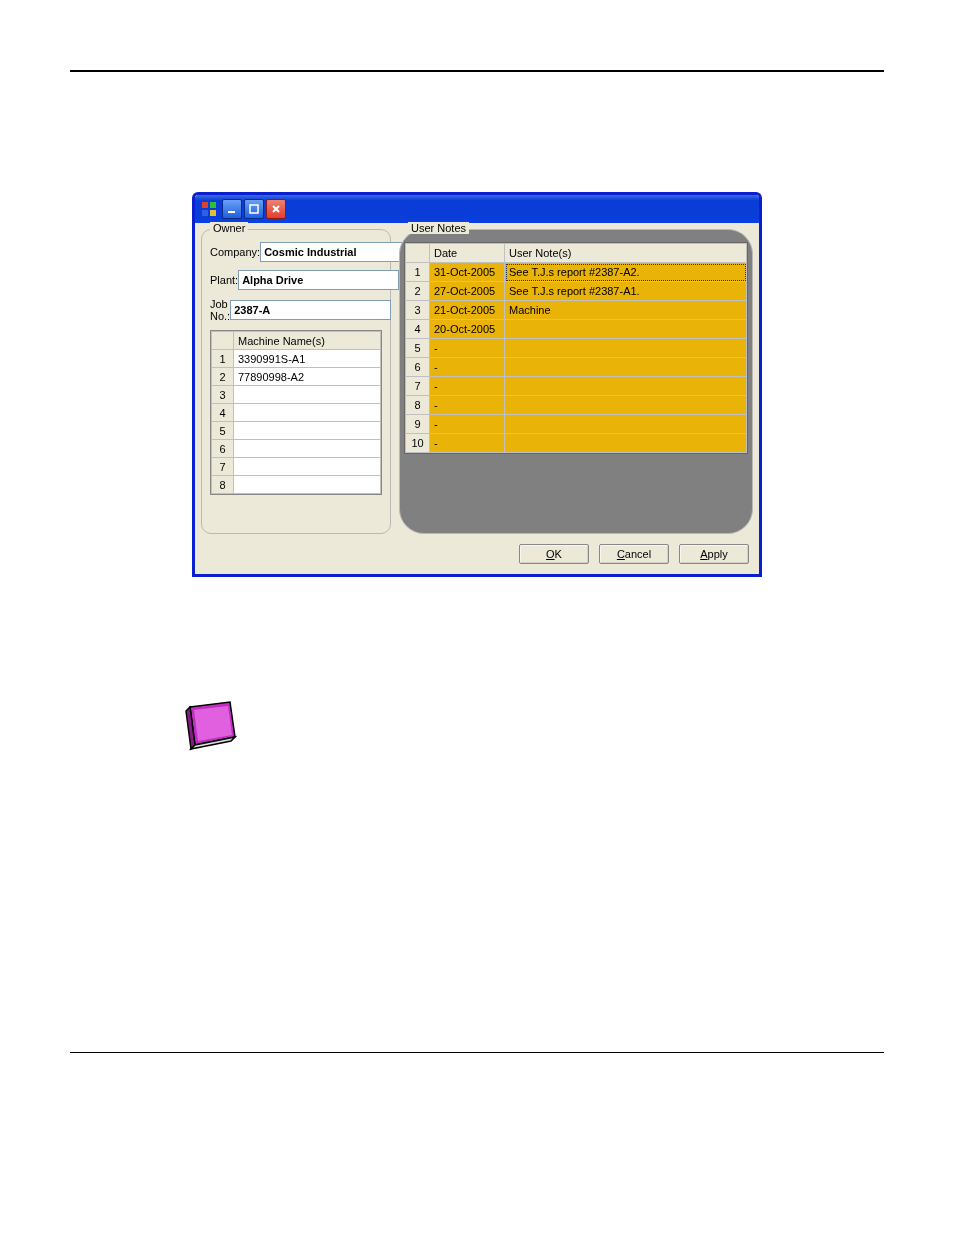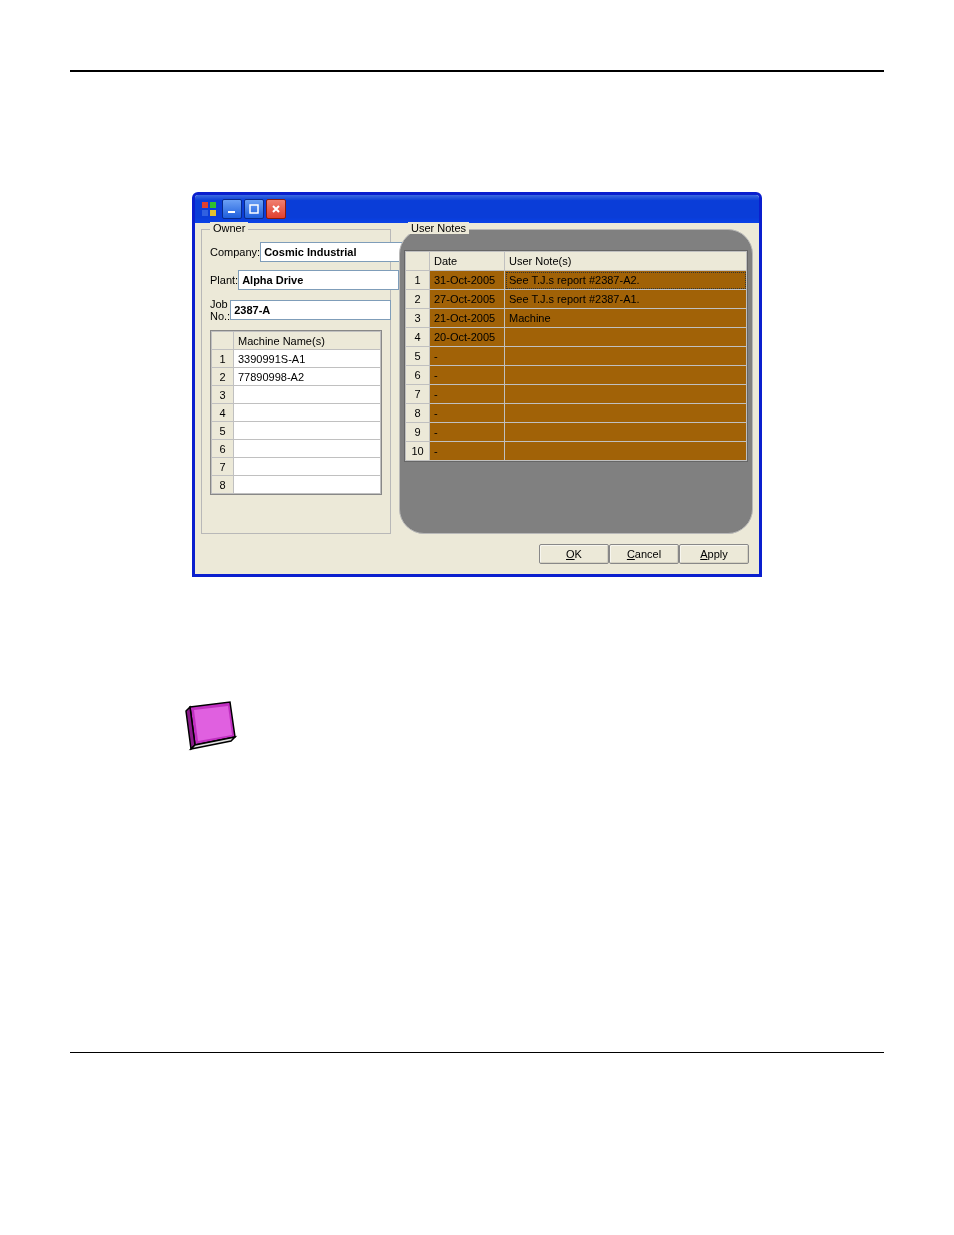--- a/index.html
+++ b/index.html
@@ -13,38 +13,38 @@
     .titlebar-icon { width: 16px; height: 16px; margin-right: 5px; display: inline-flex; align-items: center; justify-content: center; }
     .titlebar-text { flex: 1; font-weight: bold; font-size: 12px; }
     .winbtn-group { display: flex; gap: 2px; }
     .winbtn { width: 20px; height: 20px; display: flex; align-items: center; justify-content: center; border-radius: 2px; font-size: 10px; font-weight: bold; cursor: pointer; }
     .winbtn.min, .winbtn.max { background: linear-gradient(to bottom, #6ba0f5, #1f5fdc); color: white; border: 1px solid #0a2a8a; }
     .winbtn.close { background: linear-gradient(to bottom, #f08070, #e04030); color: white; border: 1px solid #8a1a0a; }
     .body-area { padding: 6px; display: flex; flex-direction: column; }
     .panels { display: flex; gap: 8px; }
     .groupbox { border: 1px solid #b8b8b8; position: relative; padding: 12px 8px 8px 8px; }
     .groupbox-label { position: absolute; top: -8px; left: 8px; background: #ece9d8; padding: 0 3px; font-size: 11px; }
-    .owner-box { width: 190px; height: 305px; }
+    .owner-box { width: 190px; height: 305px; border-radius: 10px; }
     .notes-box { flex: 1; height: 305px; background: #808080; padding: 12px 4px 4px 4px; border-radius: 25px; }
     .form-row { display: flex; align-items: center; margin-bottom: 8px; }
     .form-row label { width: 55px; font-size: 11px; }
     .form-row input { flex: 1; border: 1px solid #7f9db9; padding: 2px 3px; font-size: 11px; height: 20px; background: white; font-weight: bold; }
     .machine-table-wrap { border: 1px solid #888; box-shadow: inset 1px 1px 2px rgba(0,0,0,0.3); background: white; margin-top: 4px; }
     .machine-table-wrap table { width: 100%; border-collapse: collapse; font-size: 11px; }
     .machine-table-wrap th, .machine-table-wrap td { border: 1px solid #c0c0c0; padding: 2px 4px; height: 18px; text-align: left; }
     .machine-table-wrap .rowhead { background: #ece9d8; text-align: center; width: 22px; }
     .machine-table-wrap th { background: #ece9d8; font-weight: normal; }
-    .notes-table-wrap { background: #a16207; border: 1px solid #666; margin-top: 8px; }
+    .notes-table-wrap { background: #eab308; border: 1px solid #666; }
     .notes-table-wrap table { width: 100%; border-collapse: collapse; font-size: 11px; }
     .notes-table-wrap th, .notes-table-wrap td { border: 1px solid #c0c0c0; padding: 2px 4px; height: 19px; text-align: left; }
     .notes-table-wrap .rowhead { background: #ece9d8; text-align: center; width: 24px; }
     .notes-table-wrap th { background: #ece9d8; font-weight: normal; }
     .notes-table-wrap .datecol { width: 75px; }
     .notes-table-wrap .selected-cell { outline: 1px dotted #333; outline-offset: -2px; }
-    .button-row { display: flex; justify-content: flex-end; gap: 0; padding: 10px 4px 4px; }
+    .button-row { display: flex; justify-content: flex-end; gap: 10px; padding: 10px 4px 4px; }
     .btn { background: #ece9d8; border: 1px solid #888; border-radius: 2px; padding: 3px 0; width: 70px; font-size: 11px; cursor: pointer; text-align: center; box-shadow: 1px 1px 0 rgba(255,255,255,0.6) inset, -1px -1px 0 rgba(0,0,0,0.1) inset; }
     .btn u { text-decoration: underline; }
     .book-icon { margin: 120px 0 0 110px; width: 60px; height: 55px; }
     .notes-box .groupbox-label { background: #ece9d8; top: -8px; }
   </style>
 </head>
 <body>
 
 <div class="page">
   <div class="hr"></div>

